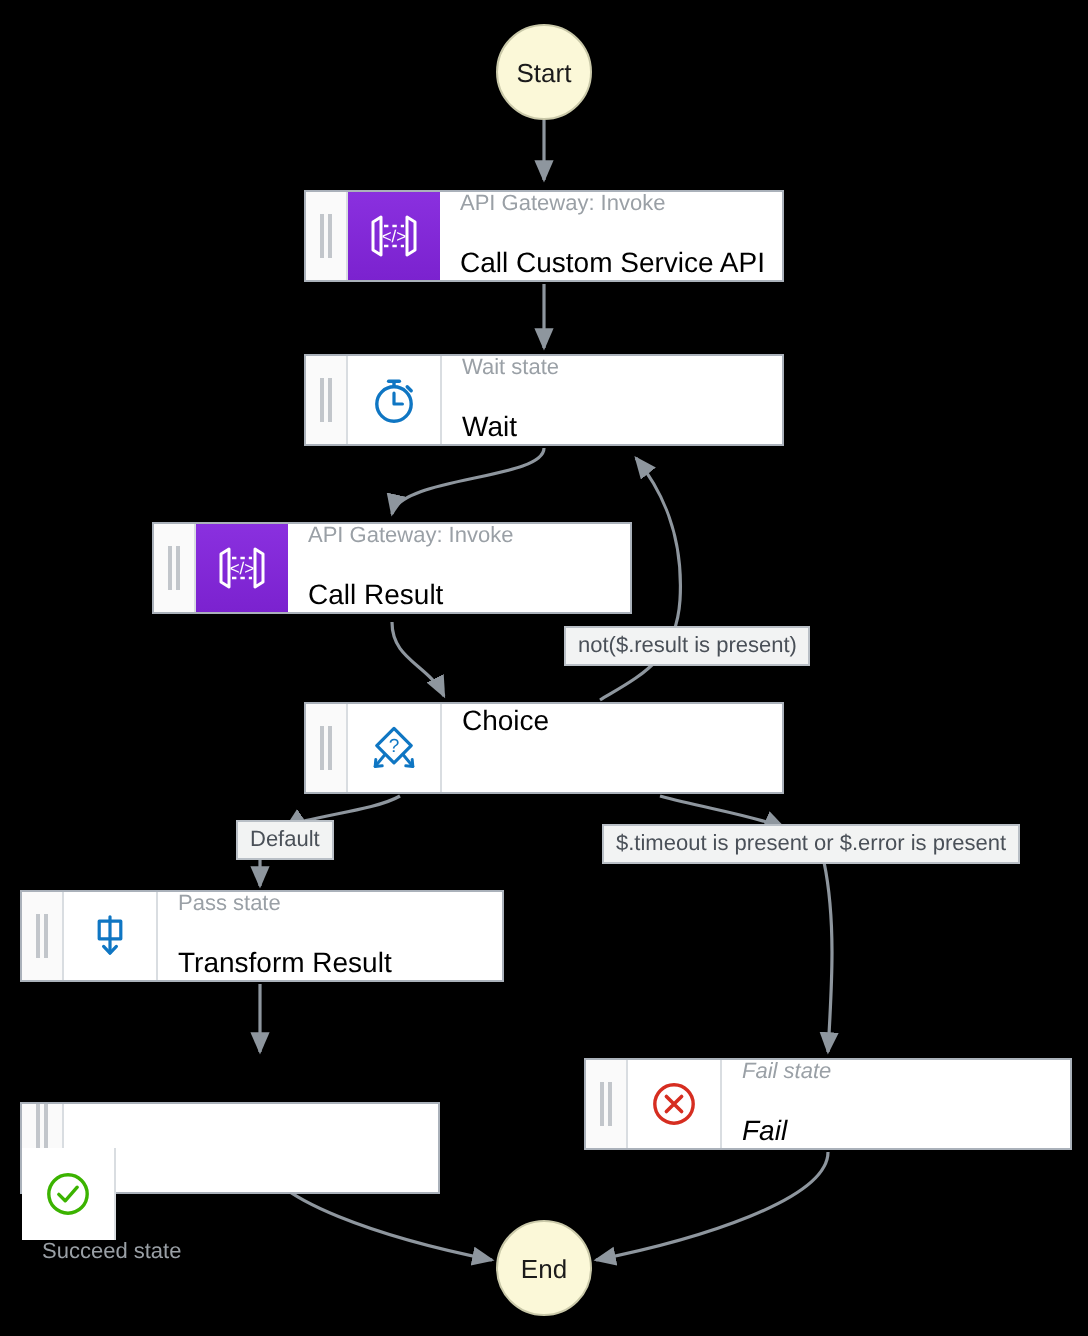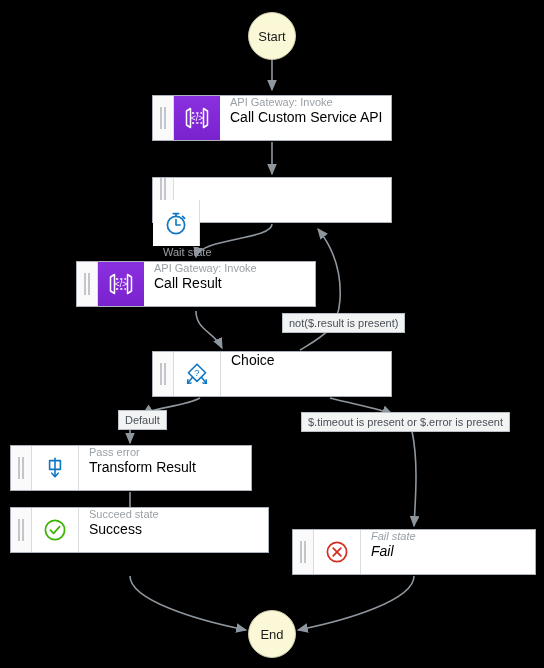--- a/index.html
+++ b/index.html
@@ -81,21 +81,21 @@
   }
   .iconcell.purple {
     background: #8b2ee0;
     border-right: none;
     background: linear-gradient(180deg, #8a30df 0%, #7b22cf 100%);
   }
   .labels {
     flex: 1 1 auto;
     display: flex;
     flex-direction: column;
-    justify-content: flex-start;
+    justify-content: space-between;
     padding-left: 10px;
     min-width: 0;
   }
   .kind {
     font-size: 11px;
     color: #9aa0a6;
     line-height: 13px;
     white-space: nowrap;
   }
   .name {
@@ -179,21 +179,21 @@
         <path d="M9,19 L19,19" stroke="#ffffff" stroke-width="1.3" stroke-dasharray="2.2 2"></path>
         <text x="14" y="17" font-family="'Liberation Sans', sans-serif" font-size="8.5" fill="#ffffff" text-anchor="middle">&lt;/&gt;</text>
       </svg>
     </div>
     <div class="labels">
       <div class="kind">API Gateway: Invoke</div>
       <div class="name">Call Custom Service API</div>
     </div>
   </div>
 
-  <div class="state" style="left:152px; top:177px; width:240px;flex-direction:column;">
+  <div class="state" style="left:152px; top:177px; width:240px;">
     <div class="grip">
         <i></i>
         <i></i>
       </div>
     <div class="iconcell">
       <svg width="28" height="28" viewBox="0 0 28 28" xmlns="http://www.w3.org/2000/svg">
         <circle cx="14" cy="16" r="8.6" fill="none" stroke="#0f76c3" stroke-width="1.7"></circle>
         <path d="M14,16 L14,10.6 M14,16 L18.2,16" stroke="#0f76c3" stroke-width="1.6" stroke-linecap="round"></path>
         <path d="M11.3,4.6 L16.7,4.6" stroke="#0f76c3" stroke-width="1.7" stroke-linecap="round"></path>
         <path d="M14,4.6 L14,7.4" stroke="#0f76c3" stroke-width="1.7"></path>
@@ -252,26 +252,26 @@
         <i></i>
       </div>
     <div class="iconcell">
       <svg width="28" height="28" viewBox="0 0 28 28" xmlns="http://www.w3.org/2000/svg">
         <path d="M8.6,6.6 L19.4,6.6 L19.4,15.4 L8.6,15.4 Z" fill="none" stroke="#0f76c3" stroke-width="1.6" stroke-linejoin="round"></path>
         <path d="M14,4.4 L14,22.4" stroke="#0f76c3" stroke-width="1.6" stroke-linecap="round"></path>
         <path d="M10.8,19.2 L14,22.6 L17.2,19.2" fill="none" stroke="#0f76c3" stroke-width="1.6" stroke-linecap="round" stroke-linejoin="round"></path>
       </svg>
     </div>
     <div class="labels">
-      <div class="kind">Pass error</div>
+      <div class="kind">Pass state</div>
       <div class="name">Transform Result</div>
     </div>
   </div>
 
-  <div class="state" style="left:10px; top:507px; width:259px;">
+  <div class="state" style="left:10px; top:551px; width:210px;flex-direction:column;">
     <div class="grip">
         <i></i>
         <i></i>
       </div>
     <div class="iconcell">
       <svg width="28" height="28" viewBox="0 0 28 28" xmlns="http://www.w3.org/2000/svg">
         <circle cx="14" cy="14" r="9.6" fill="none" stroke="#3bb300" stroke-width="1.7"></circle>
         <path d="M9.4,14.2 L12.6,17.4 L18.6,10.6" fill="none" stroke="#3bb300" stroke-width="1.7" stroke-linecap="round" stroke-linejoin="round"></path>
       </svg>
     </div>

